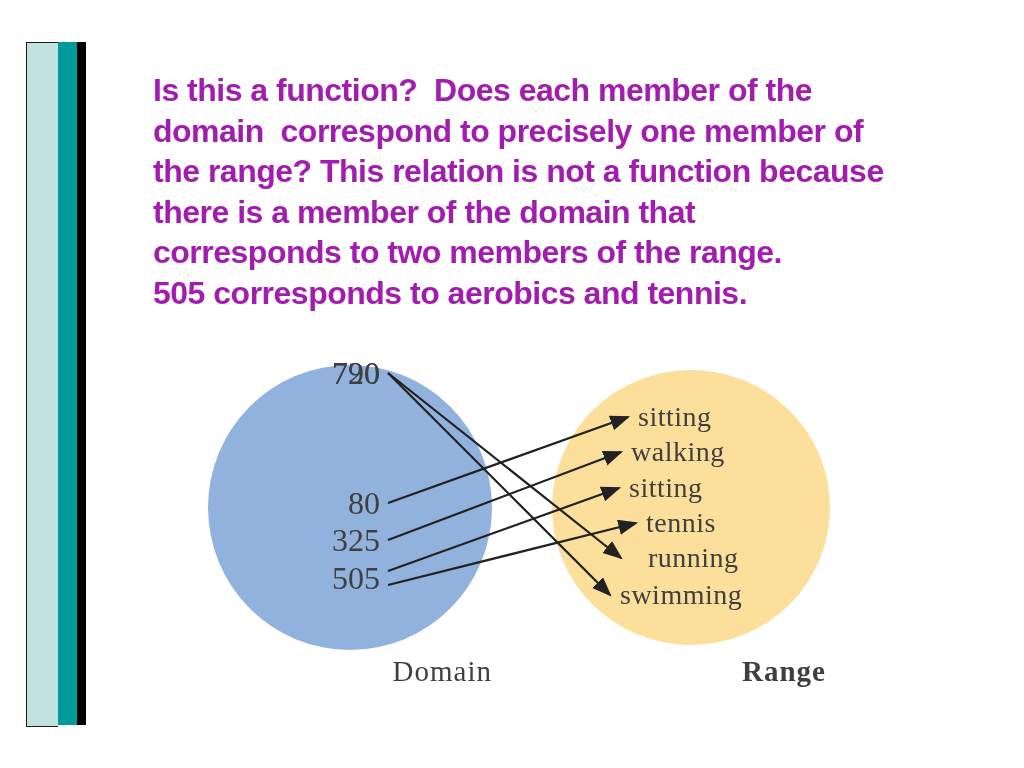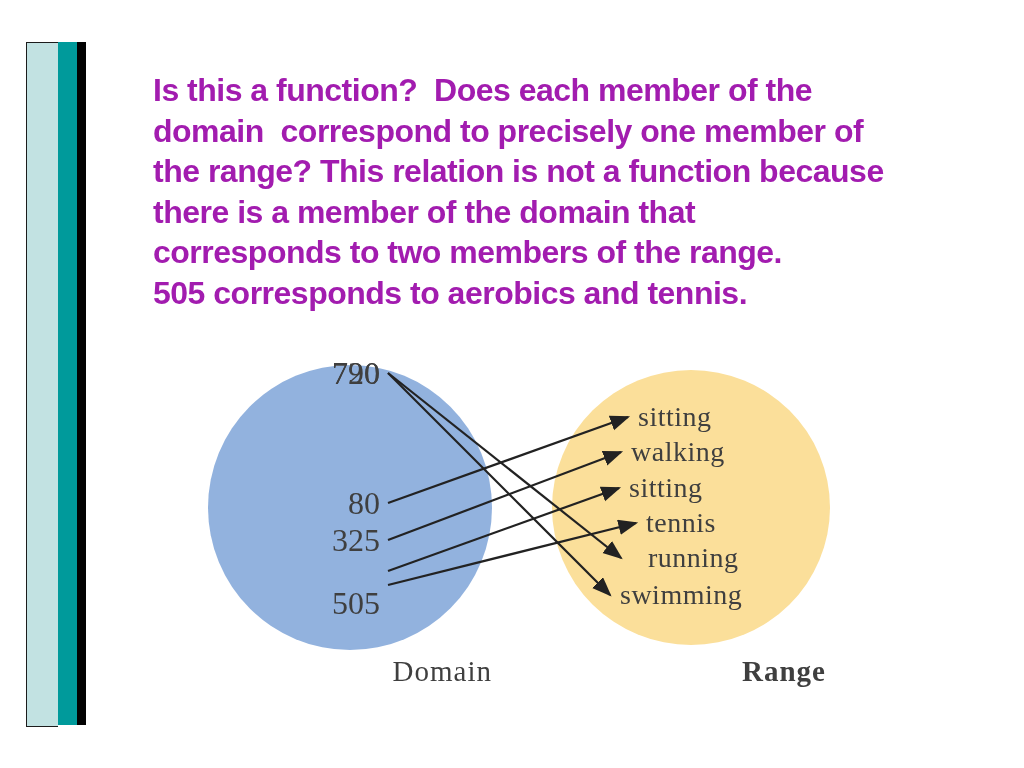--- a/index.html
+++ b/index.html
@@ -85,21 +85,21 @@
     position: absolute;
     height: 30px;
     line-height: 30px;
     font-size: 28px;
     letter-spacing: 0.5px;
   }
   .dval:nth-of-type(1) { top: 59px; }
   .dval:nth-of-type(2) { top: 93px; }
   .dval:nth-of-type(3) { top: 130px; }
   .dval:nth-of-type(4) { top: 167px; }
-  .dval:nth-of-type(5) { top: 205px; margin-top: 25px; }
+  .dval:nth-of-type(5) { top: 205px; }
   .rval.r0 { top: 44px;  left: 438px; }
   .rval.r1 { top: 79px;  left: 431px; }
   .rval.r2 { top: 115px; left: 429px; }
   .rval.r3 { top: 150px; left: 446px; }
   .rval.r4 { top: 185px; left: 448px; }
   .rval.r5 { top: 222px; left: 420px; }
 
   .caption {
     position: absolute;
     top: 297px;

